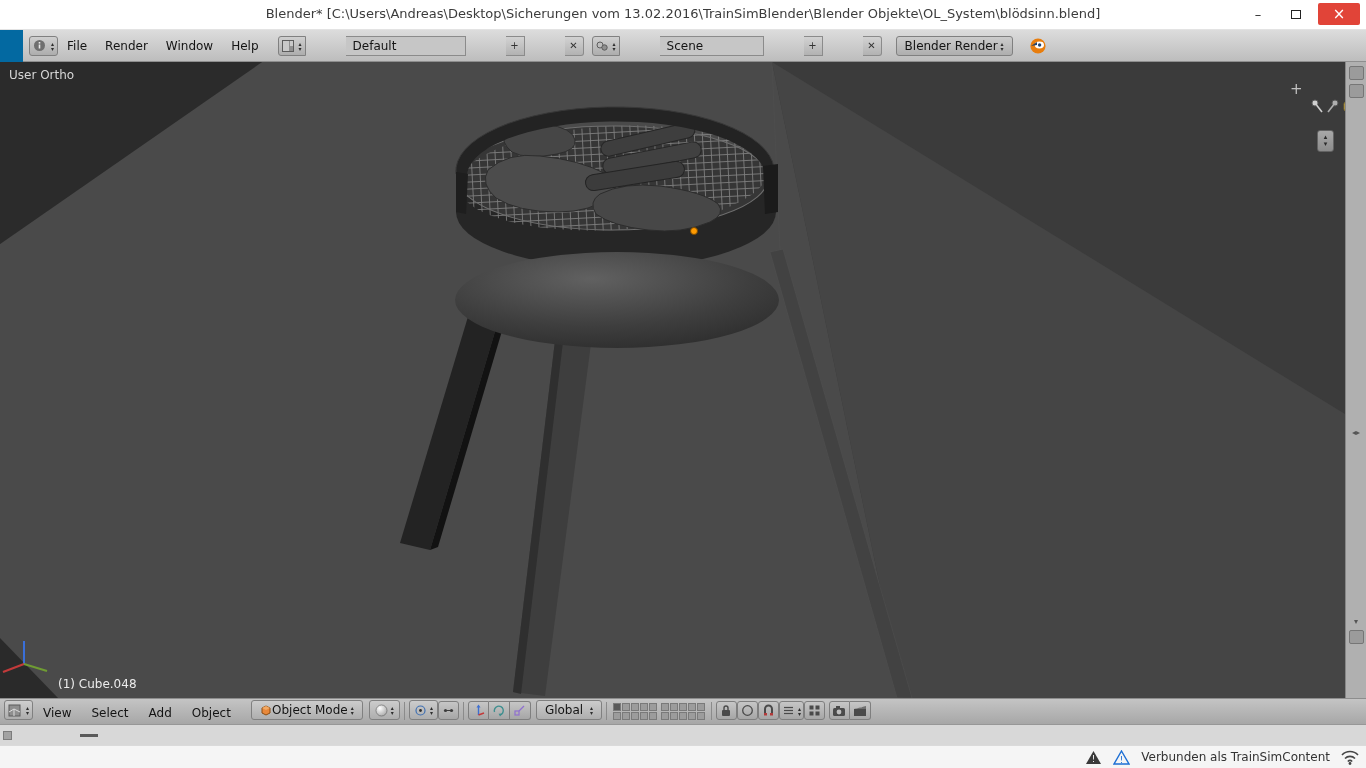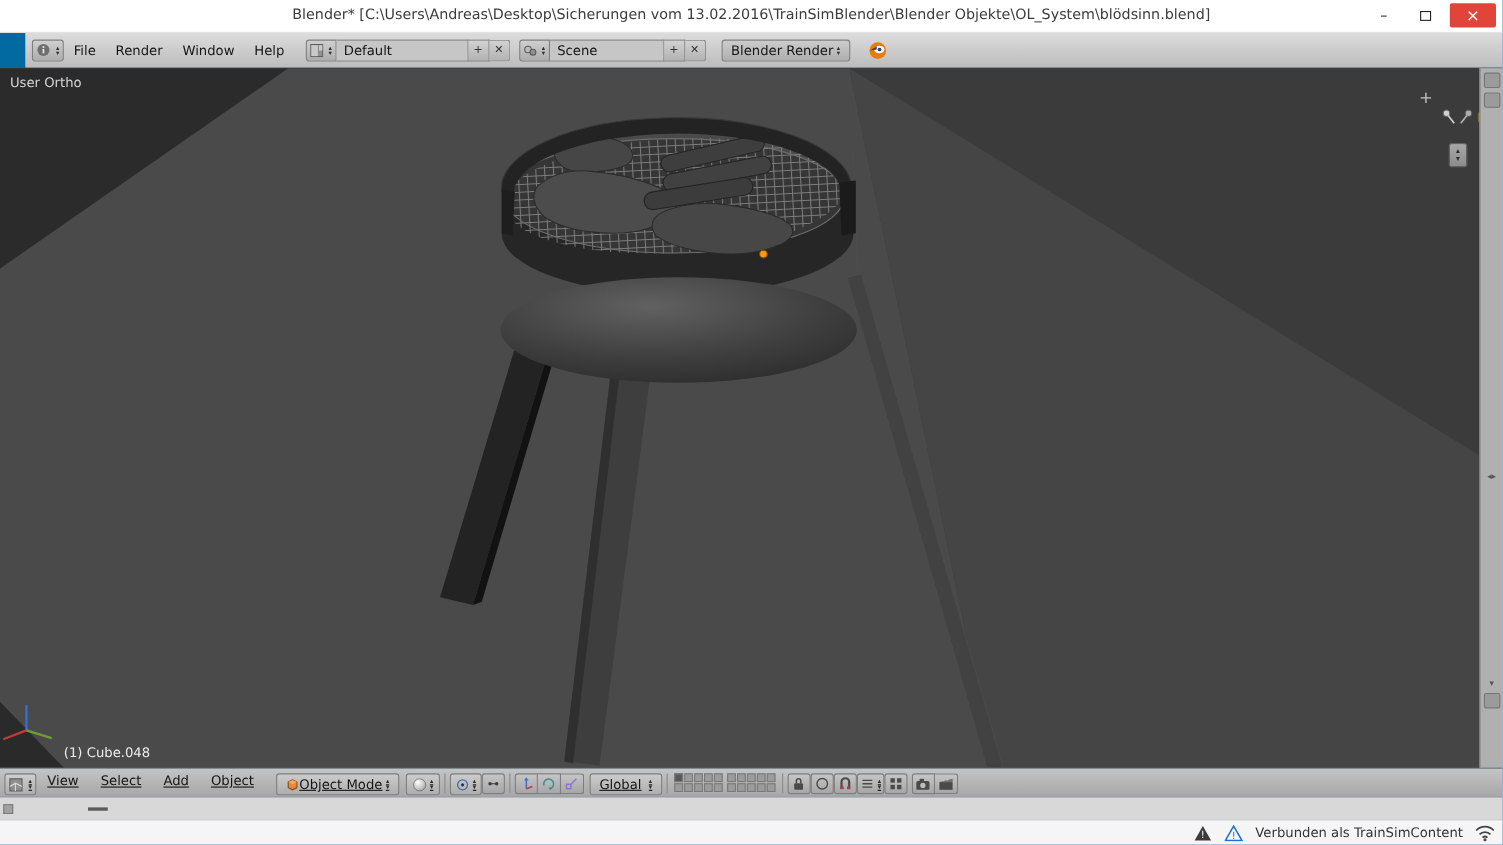--- a/index.html
+++ b/index.html
@@ -13,21 +13,21 @@
   .win-btn{width:32px;height:22px;display:flex;align-items:center;justify-content:center;font-size:13px;color:#222;}
   .win-btn.max span{width:10px;height:9px;border:1.5px solid #222;display:block;}
   .win-btn.close{width:42px;background:#e14438;border-radius:2px;color:#fff;font-size:15px;}
 
   
   .info-header{position:absolute;top:30px;left:0;right:0;height:32px;background:linear-gradient(#dcdcdc,#bdbdbd);border-bottom:1px solid #8e8e8e;display:flex;align-items:center;padding:0 6px;font-size:12px;color:#141414;white-space:nowrap;margin-left:23px;}
   .menu-item{padding:0 9px;cursor:default;}
   .hdr-iconbtn{height:20px;min-width:26px;background:linear-gradient(#cfcfcf,#adadad);border:1px solid #808080;border-radius:3px;display:flex;align-items:center;justify-content:center;gap:2px;padding:0 3px;}
   .chev{display:inline-flex;flex-direction:column;font-size:6px;line-height:5px;color:#2e2e2e;margin-left:3px;font-style:normal;}
   .chev i{font-style:normal;}
-  .db-group{display:flex;align-items:center;}
+  .db-group{display:flex;align-items:center;gap:40px;}
   .db-field{height:20px;background:#c6c6c6;border:1px solid #8b8b8b;border-radius:3px 0 0 3px;display:flex;align-items:center;padding:0 7px;gap:5px;}
   .db-btn{height:20px;width:19px;border:1px solid #8b8b8b;border-left:none;background:linear-gradient(#d2d2d2,#b2b2b2);display:flex;align-items:center;justify-content:center;font-size:10px;color:#333;}
   .db-btn.last{border-radius:0 3px 3px 0;}
   .drop-btn{height:20px;background:linear-gradient(#cccccc,#aeaeae);border:1px solid #808080;border-radius:3px;display:flex;align-items:center;padding:0 8px;}
   .stats{margin-left:10px;color:#2b2b2b;font-size:12px;}
 
   
   .viewport{position:absolute;top:62px;left:0;width:1345px;height:636px;background:#3b3b3b;overflow:hidden;}
   .viewport svg.scene{position:absolute;inset:0;}
   .vp-label{position:absolute;left:9px;top:6px;color:#d6d6d6;font-size:12px;}
@@ -37,21 +37,21 @@
   .spin-btn{position:absolute;left:1317px;top:68px;width:17px;height:22px;background:linear-gradient(#a8a8a8,#8c8c8c);border:1px solid #636363;border-radius:3px;display:flex;flex-direction:column;align-items:center;justify-content:center;font-size:7px;line-height:7px;color:#2a2a2a;}
 
   
   .props-panel{position:absolute;top:62px;right:0;width:21px;height:636px;background:#b0b0b0;border-left:1px solid #878787;}
   .props-icon{width:15px;height:14px;margin:4px auto 0;background:#9b9b9b;border:1px solid #767676;border-radius:2px;}
   .props-glyph{display:block;text-align:center;color:#555;font-size:8px;margin-top:6px;}
   .props-glyph.mid{margin-top:330px;}
   .props-glyph.low{margin-top:180px;}
 
   
-  .vp-header{position:absolute;top:698px;left:0;right:0;height:26px;background:linear-gradient(#c4c4c4,#a7a7a7);border-top:1px solid #8d8d8d;display:flex;align-items:flex-start;padding:4px 4px;font-size:12px;color:#141414;white-space:nowrap;text-decoration:underline;}
+  .vp-header{position:absolute;top:698px;left:0;right:0;height:26px;background:linear-gradient(#c4c4c4,#a7a7a7);border-top:1px solid #8d8d8d;display:flex;align-items:flex-end;padding:4px 4px;font-size:12px;color:#141414;white-space:nowrap;}
   .vp-header .menu-item{padding:0 10px;}
   .tool-btn{height:19px;min-width:21px;background:linear-gradient(#c6c6c6,#a6a6a6);border:1px solid #7f7f7f;border-radius:3px;display:flex;align-items:center;justify-content:center;padding:0 2px;}
   .tool-group{display:flex;}
   .tool-group .tool-btn{border-radius:0;border-left:none;}
   .tool-group .tool-btn:first-child{border-radius:3px 0 0 3px;border-left:1px solid #7f7f7f;}
   .tool-group .tool-btn:last-child{border-radius:0 3px 3px 0;}
   .sep{width:1px;height:18px;background:#8b8b8b;margin:0 4px;}
   .layers{display:grid;grid-template-columns:repeat(5,8px);grid-auto-rows:8px;gap:1px;margin:0 2px;}
   .layers .cell{background:#9c9c9c;border:1px solid #7a7a7a;}
   .layers .cell.active{background:#595959;}

